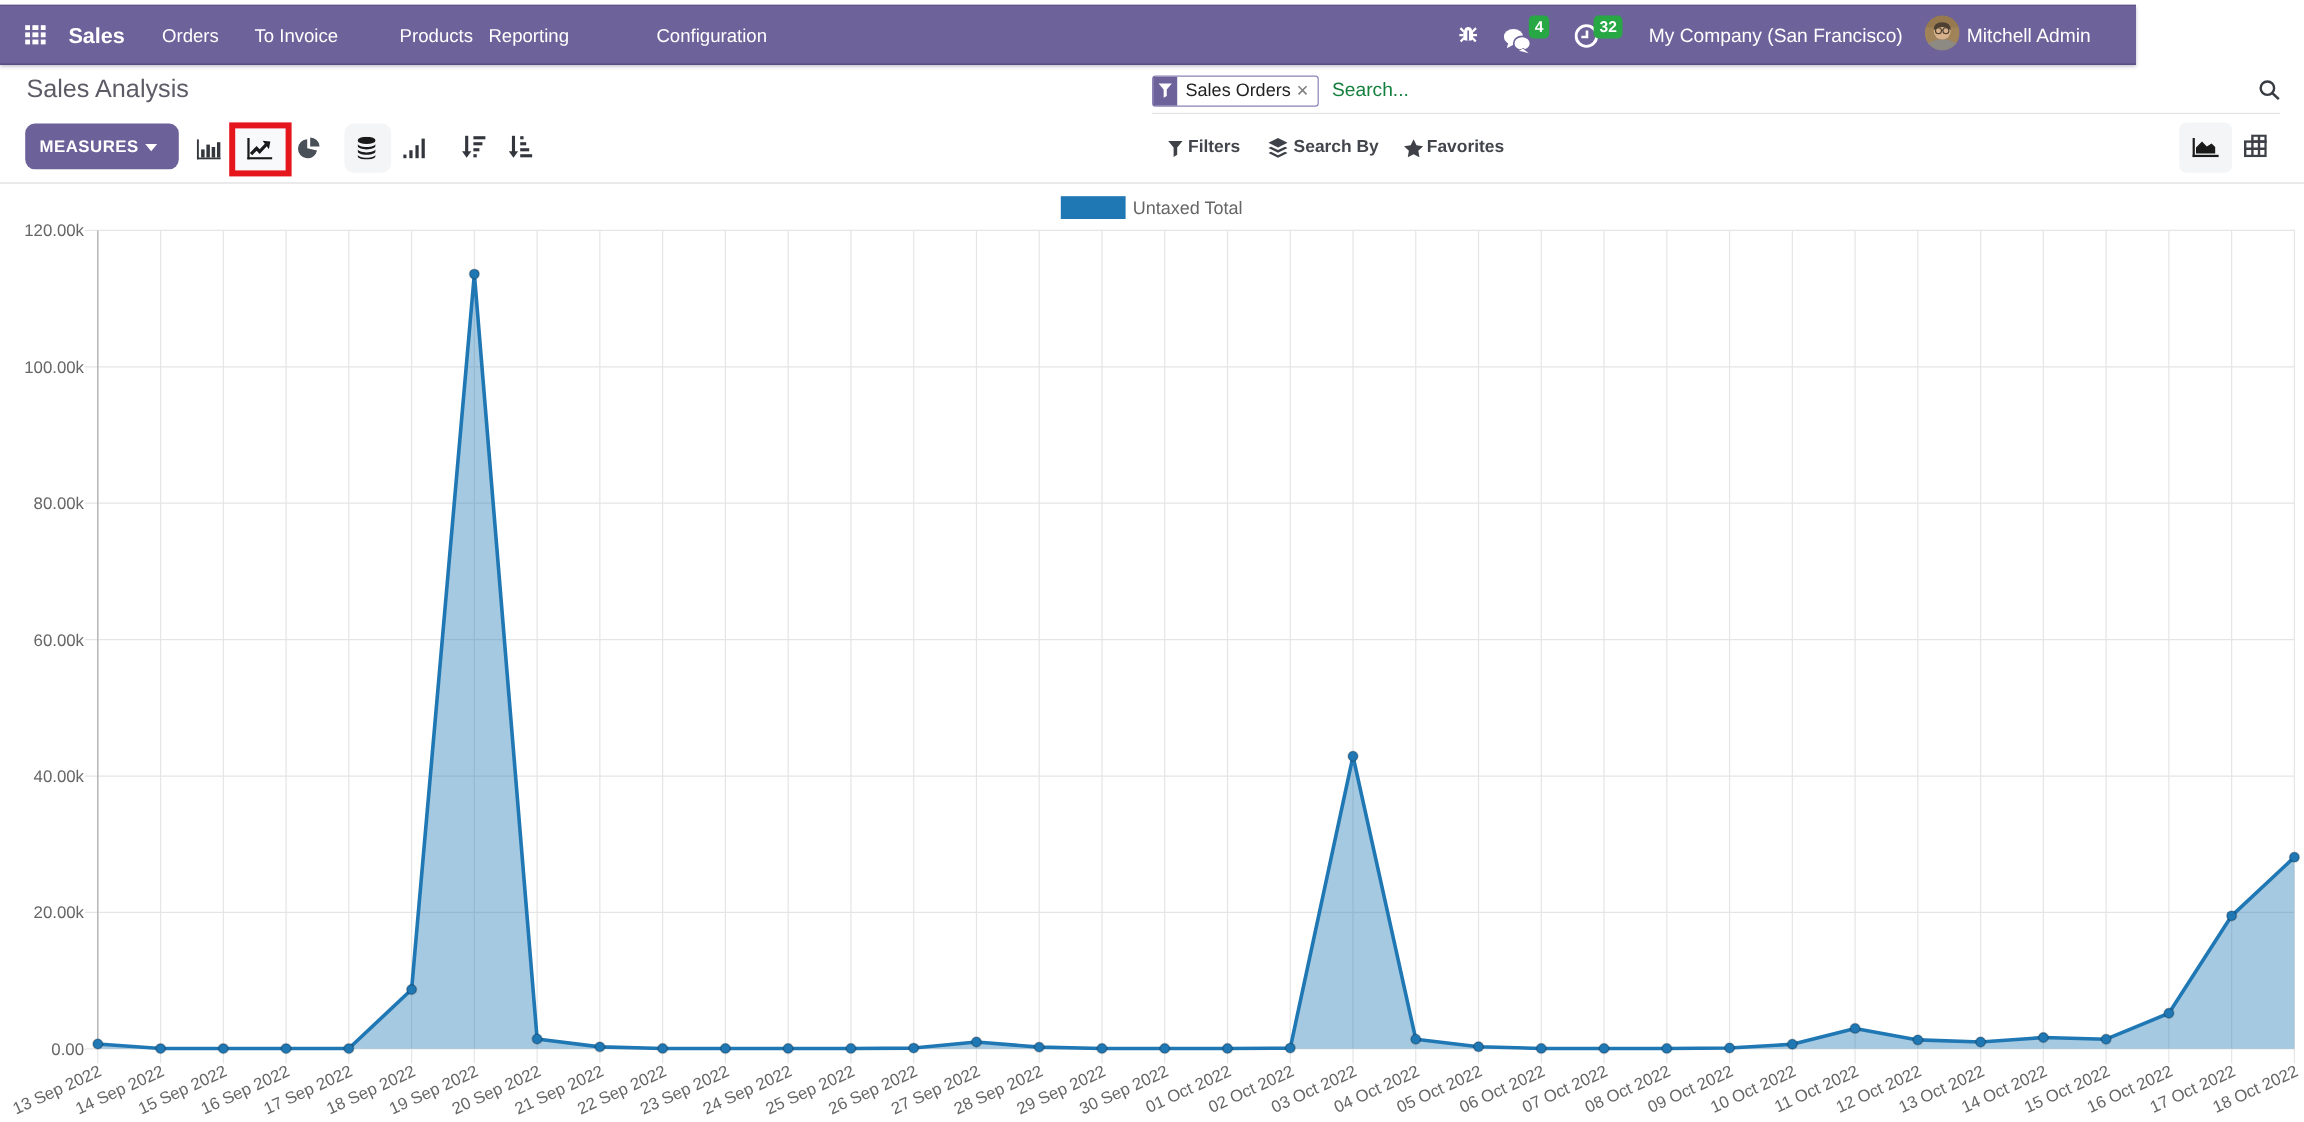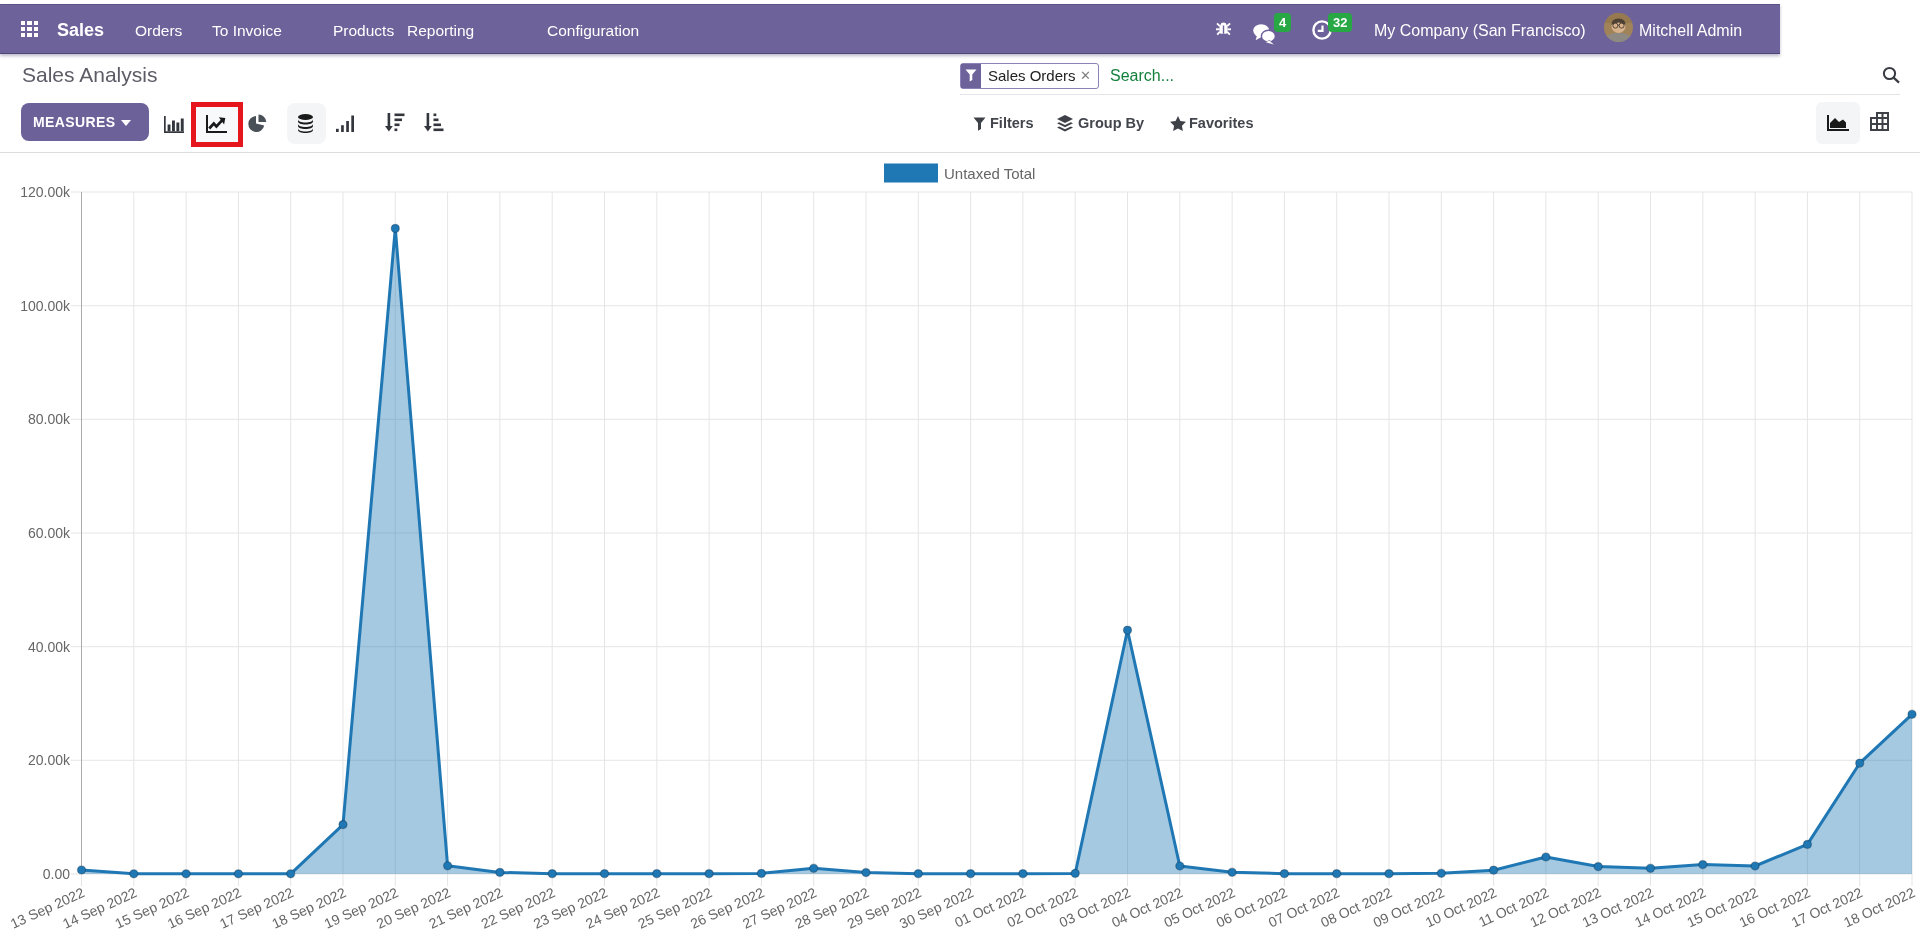--- a/index.html
+++ b/index.html
@@ -211,21 +211,21 @@
 </svg>
 <div class="ftxt2" style="left:990px;">Filters</div>
 
 <svg class="abs" style="left:1057px;top:115px" width="16" height="17" viewBox="0 0 16 17">
   <g fill="#3e4248">
     <path d="M8 0 L16 4 L8 8 L0 4 Z"></path>
     <path d="M2.2 7.2 L0 8.3 L8 12.3 L16 8.3 L13.8 7.2 L8 10.1 Z"></path>
     <path d="M2.2 11.4 L0 12.5 L8 16.5 L16 12.5 L13.8 11.4 L8 14.3 Z"></path>
   </g>
 </svg>
-<div class="ftxt2" style="left:1078px;">Group By</div>
+<div class="ftxt2" style="left:1078px;">Search By</div>
 
 <svg class="abs" style="left:1170px;top:116px" width="16" height="15" viewBox="0 0 17 16">
   <path d="M8.5 0 L11.1 5.3 L17 6.2 L12.7 10.3 L13.7 16 L8.5 13.3 L3.3 16 L4.3 10.3 L0 6.2 L5.9 5.3 Z" fill="#3e4248"></path>
 </svg>
 <div class="ftxt2" style="left:1189px;">Favorites</div>
 
 <div class="abs" style="left:1816px;top:102px;width:44px;height:42px;background:#f4f5f6;border-radius:6px;"></div>
 <svg class="abs" style="left:1827px;top:115px" width="22" height="16" viewBox="0 0 22 16">
   <g fill="#1a1a1a">
     <rect x="0" y="0" width="2" height="16"></rect>

